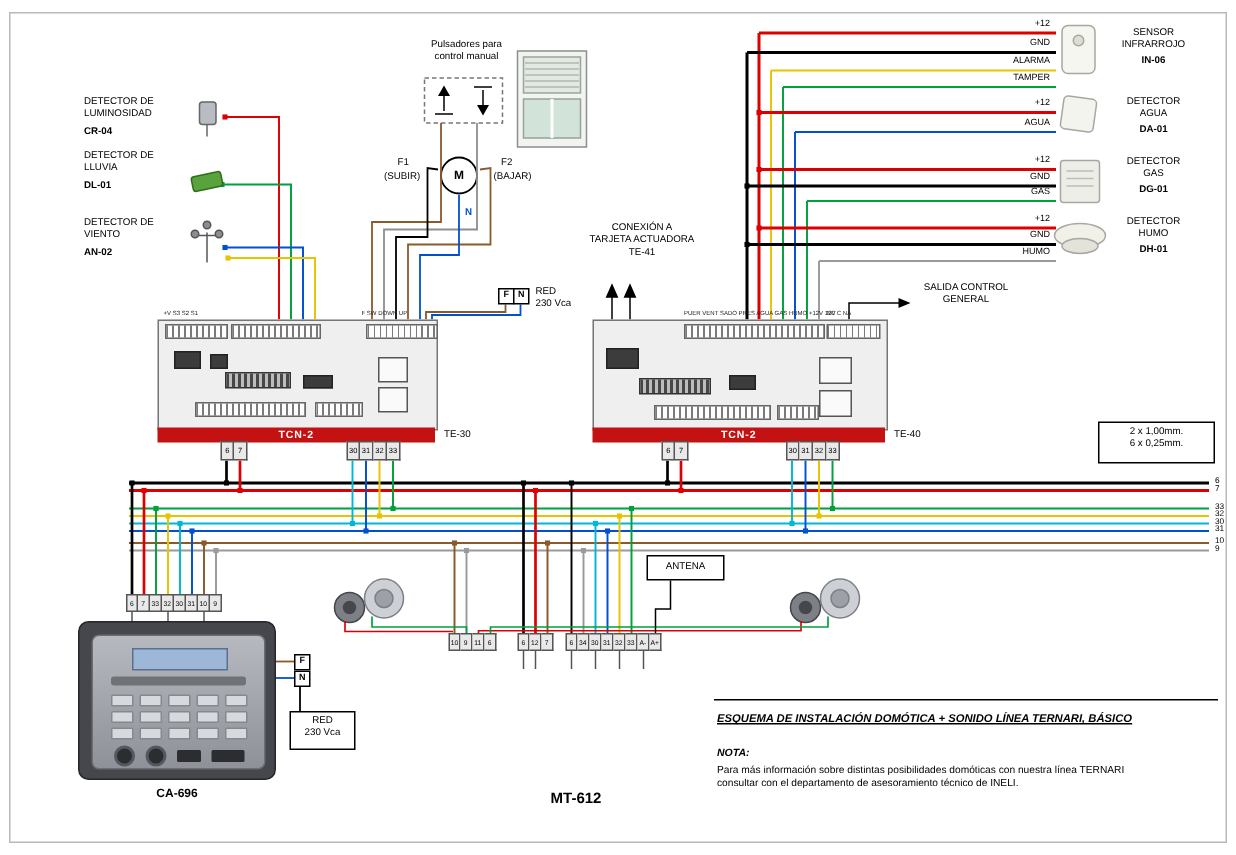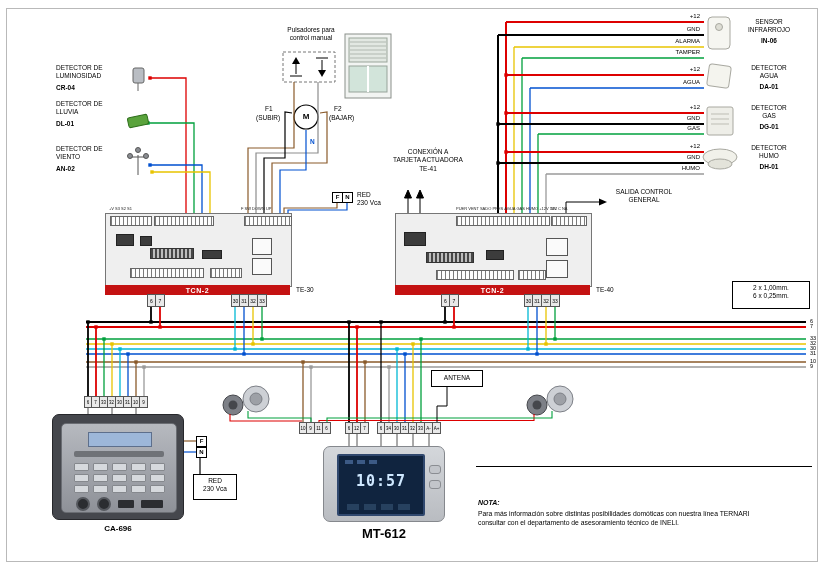--- a/index.html
+++ b/index.html
@@ -522,38 +522,21 @@
   <div class="tc">32</div>
   <div class="tc">33</div>
   <div class="tc">A-</div>
   <div class="tc">A+</div>
 </div>
 
 <div class="boxed c" style="left:431px;top:370px;width:50px;height:15px;">
   <div class="lbl" style="position:static;line-height:13px;">ANTENA</div>
 </div>
 
-<div class="dev mt" style="left:323px;top:446px;width:122px;height:76px;">
-  <div class="mt-scr">
-    <div class="mt-ic">
-          <span></span>
-          <span></span>
-          <span></span>
-        </div>
-    <div class="mt-time">10:57</div>
-    <div class="mt-menu">
-          <span></span>
-          <span></span>
-          <span></span>
-          <span></span>
-        </div>
-  </div>
-  <div class="mt-side" style="left:105px;top:18px;"></div>
-  <div class="mt-side" style="left:105px;top:33px;"></div>
-</div>
-<div class="lbl b c" style="left:323px;top:526px;width:122px;font-size:13px;">MT-612</div>
+<div class="lbl b c" style="left:323px;top:526px;width:122px;font-size:10px;">MT-612</div>
 
 <div style="position:absolute;left:476px;top:466px;width:336px;border-top:1px solid #000;z-index:2;"></div>
+<div class="lbl b i" style="left:478px;top:474px;font-size:7.5px;text-decoration:underline;">ESQUEMA DE INSTALACIÓN DOMÓTICA + SONIDO LÍNEA TERNARI, BÁSICO</div>
 <div class="lbl b i" style="left:478px;top:498px;font-size:7px;">NOTA:</div>
 <div class="lbl" style="left:478px;top:510px;font-size:6.8px;">Para más información sobre distintas posibilidades domóticas con nuestra línea TERNARI</div>
 <div class="lbl" style="left:478px;top:519px;font-size:6.8px;">consultar con el departamento de asesoramiento técnico de INELI.</div>
 
 </div>
 
 </body></html>

